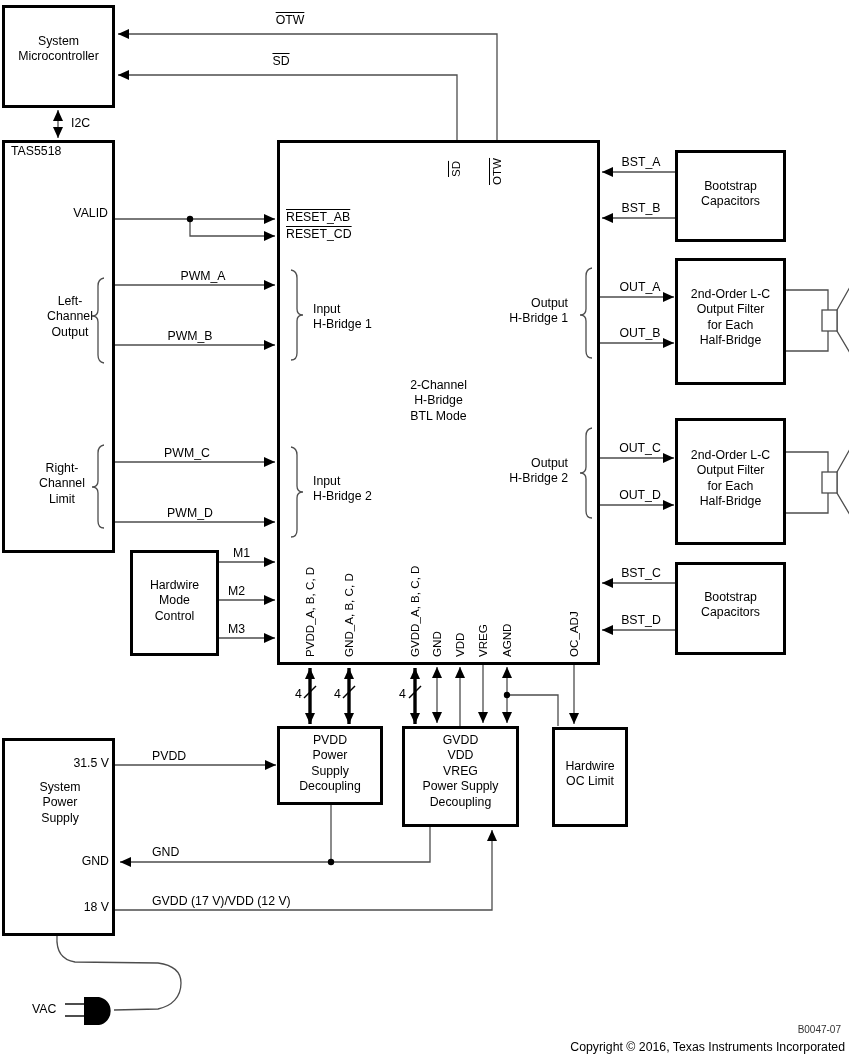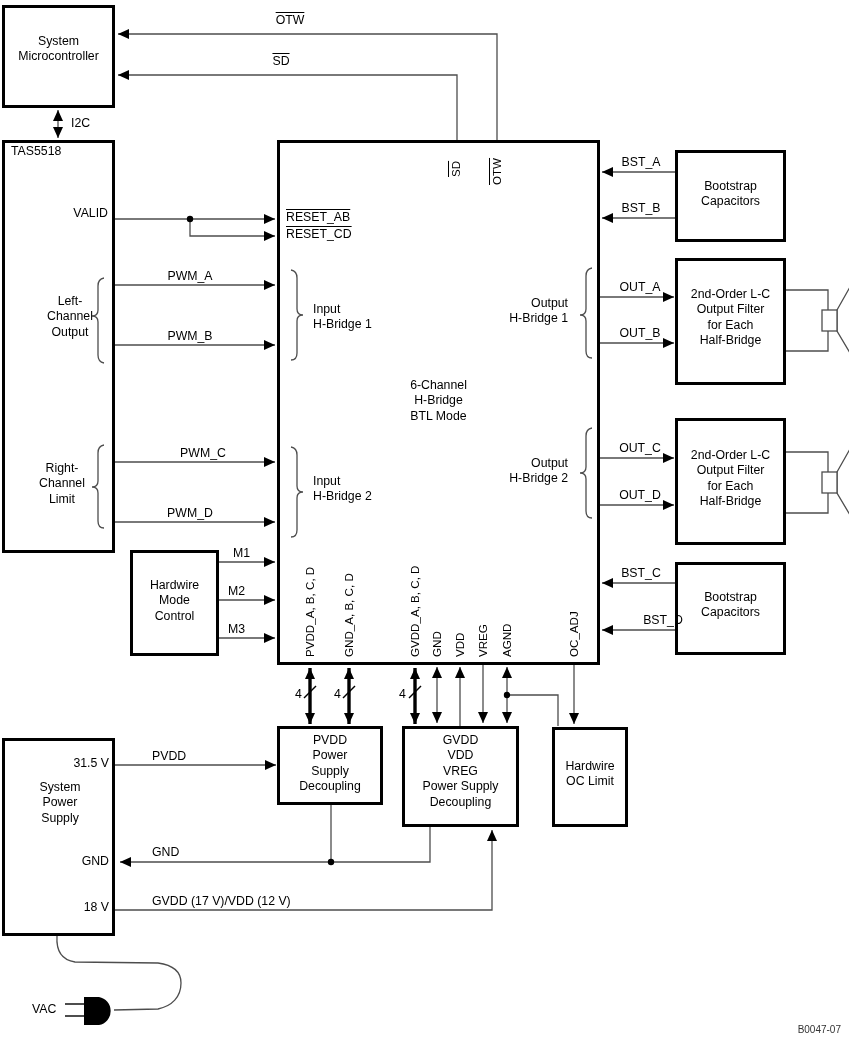--- a/index.html
+++ b/index.html
@@ -196,21 +196,21 @@
   <div class="box" style="left:675px;top:562px;width:111px;height:93px"></div>
   <div class="box" style="left:130px;top:550px;width:89px;height:106px"></div>
   <div class="box" style="left:2px;top:738px;width:113px;height:198px"></div>
   <div class="box" style="left:277px;top:726px;width:106px;height:79px"></div>
   <div class="box" style="left:402px;top:726px;width:117px;height:101px"></div>
   <div class="box" style="left:552px;top:727px;width:76px;height:100px"></div>
 
   <div class="lbl c" style="left:7px;top:34px;width:103px">System
 Microcontroller</div>
   <div class="lbl" style="left:11px;top:144px">TAS5518</div>
-  <div class="lbl c" style="left:378px;top:378px;width:121px">6-Channel
+  <div class="lbl c" style="left:378px;top:378px;width:121px">2-Channel
 H-Bridge
 BTL Mode</div>
   <div class="lbl c" style="left:677px;top:179px;width:107px">Bootstrap
 Capacitors</div>
   <div class="lbl c" style="left:676px;top:287px;width:109px">2nd-Order L-C
 Output Filter
 for Each
 Half-Bridge</div>
   <div class="lbl c" style="left:676px;top:448px;width:109px">2nd-Order L-C
 Output Filter
@@ -250,35 +250,35 @@
 H-Bridge 1</div>
   <div class="lbl r" style="left:480px;top:456px;width:88px">Output
 H-Bridge 2</div>
 
   <div class="lbl c ovl" style="left:255px;top:13px;width:70px">OTW</div>
   <div class="lbl c ovl" style="left:251px;top:54px;width:60px">SD</div>
   <div class="lbl" style="left:71px;top:116px">I2C</div>
   <div class="lbl r" style="left:46px;top:206px;width:62px">VALID</div>
   <div class="lbl ovl" style="left:286px;top:210px">RESET_AB</div>
   <div class="lbl ovl" style="left:286px;top:227px">RESET_CD</div>
-  <div class="lbl c" style="left:155px;top:269px;width:70px">PWM_A</div>
+  <div class="lbl c" style="left:168px;top:269px;width:70px">PWM_A</div>
   <div class="lbl c" style="left:155px;top:329px;width:70px">PWM_B</div>
-  <div class="lbl c" style="left:168px;top:446px;width:70px">PWM_C</div>
+  <div class="lbl c" style="left:152px;top:446px;width:70px">PWM_C</div>
   <div class="lbl c" style="left:155px;top:506px;width:70px">PWM_D</div>
   <div class="lbl" style="left:233px;top:546px">M1</div>
   <div class="lbl" style="left:228px;top:584px">M2</div>
   <div class="lbl" style="left:228px;top:622px">M3</div>
   <div class="lbl c" style="left:606px;top:155px;width:70px">BST_A</div>
   <div class="lbl c" style="left:606px;top:201px;width:70px">BST_B</div>
   <div class="lbl c" style="left:605px;top:280px;width:70px">OUT_A</div>
   <div class="lbl c" style="left:605px;top:326px;width:70px">OUT_B</div>
   <div class="lbl c" style="left:605px;top:441px;width:70px">OUT_C</div>
   <div class="lbl c" style="left:605px;top:488px;width:70px">OUT_D</div>
   <div class="lbl c" style="left:606px;top:566px;width:70px">BST_C</div>
-  <div class="lbl c" style="left:628px;top:613px;width:70px">BST_D</div>
+  <div class="lbl c" style="left:606px;top:613px;width:70px">BST_D</div>
   <div class="lbl" style="left:152px;top:749px">PVDD</div>
   <div class="lbl" style="left:152px;top:845px">GND</div>
   <div class="lbl" style="left:152px;top:894px">GVDD (17 V)/VDD (12 V)</div>
   <div class="lbl" style="left:295px;top:687px">4</div>
   <div class="lbl" style="left:334px;top:687px">4</div>
   <div class="lbl" style="left:399px;top:687px">4</div>
   <div class="lbl" style="left:32px;top:1002px">VAC</div>
 
   <div class="lbl r" style="left:41px;top:756px;width:68px">31.5 V</div>
   <div class="lbl r" style="left:41px;top:854px;width:68px">GND</div>
@@ -289,14 +289,15 @@
   <div class="vpin" style="left:317px;top:643px">PVDD_A, B, C, D</div>
   <div class="vpin" style="left:356px;top:643px">GND_A, B, C, D</div>
   <div class="vpin" style="left:422px;top:643px">GVDD_A, B, C, D</div>
   <div class="vpin" style="left:444px;top:643px">GND</div>
   <div class="vpin" style="left:467px;top:643px">VDD</div>
   <div class="vpin" style="left:490px;top:643px">VREG</div>
   <div class="vpin" style="left:514px;top:643px">AGND</div>
   <div class="vpin" style="left:581px;top:643px">OC_ADJ</div>
 
   <div class="lbl r small" style="left:700px;top:1024px;width:141px">B0047-07</div>
+  <div class="lbl r copy" style="left:500px;top:1040px;width:345px">Copyright © 2016, Texas Instruments Incorporated</div>
 
 </div>
 
 </body></html>

